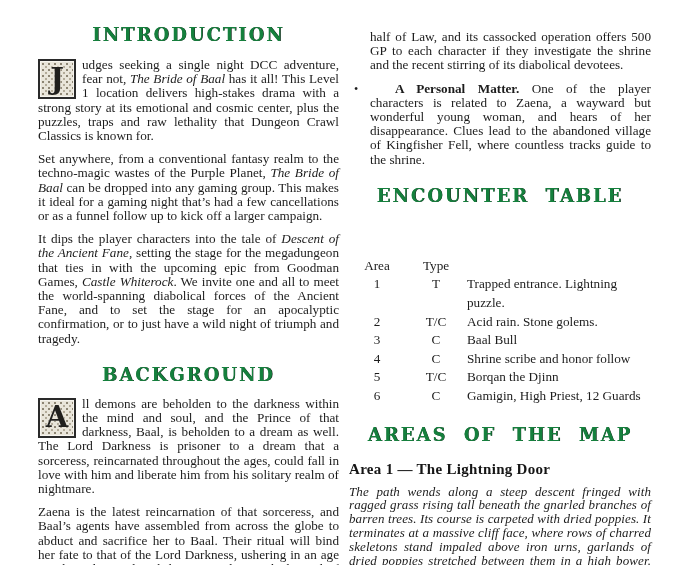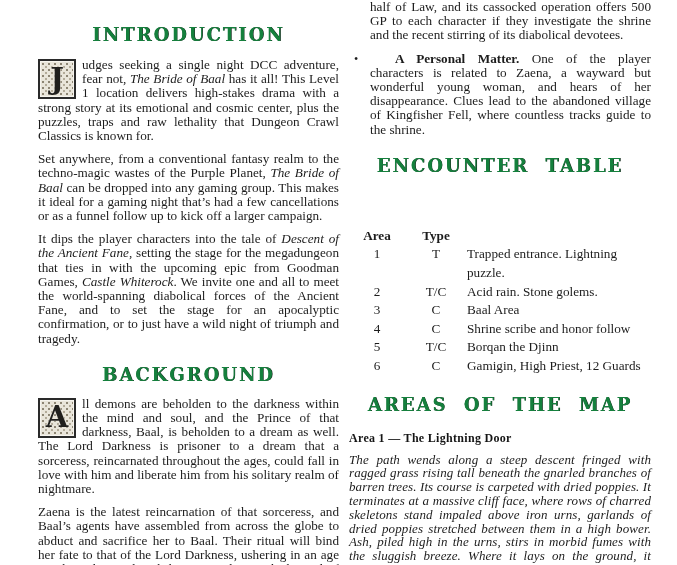--- a/index.html
+++ b/index.html
@@ -42,32 +42,32 @@
     background-position:0 0, 3px 3px;
     box-shadow:inset 0 0 0 1px #f6f4ee;
     display:flex; align-items:center; justify-content:center;
     font-family:"DejaVu Serif", serif; font-weight:700;
     font-size:29px; line-height:1; color:#201f1d;
     text-shadow:0 0 2px #f0ece2, 0 0 1px #f0ece2;
   }
 
   
   .col-right .indent { padding-left:21px; }
-  .col-right p.cont { }
+  .col-right p.cont { margin-top:30px; }
   .li { position:relative; padding-left:21px; }
   .li .marker { position:absolute; left:5px; top:0; font-size:12px; }
 
   .enc-table { font-size:13.2px; margin-top:4px; margin-bottom:2px; }
   .enc-row { display:grid; grid-template-columns:56px 42px auto; column-gap:10px; line-height:18.6px; }
   .enc-row .ca, .enc-row .ct { text-align:center; }
   .enc-row .ce { text-align:left; }
-  .enc-row.head { font-weight:700;margin-top:48px; }
+  .enc-row.head { font-weight:400;margin-top:48px; }
 
   h2.subhead {
-    font-size:12px; font-weight:700; letter-spacing:0.3px;
+    font-size:15px; font-weight:700; letter-spacing:0.3px;
     margin-top:13px; margin-bottom:7px; color:#151515;
   }
   p.readaloud {
     font-style:italic; font-size:13px; line-height:13.8px;
     text-align:justify; letter-spacing:0.1px;
   }
 </style>
 </head>
 <body>
 
@@ -114,21 +114,21 @@
         <span class="ce">Trapped entrance. Lightning puzzle.</span>
       </div>
       <div class="enc-row">
         <span class="ca">2</span>
         <span class="ct">T/C</span>
         <span class="ce">Acid rain. Stone golems.</span>
       </div>
       <div class="enc-row">
         <span class="ca">3</span>
         <span class="ct">C</span>
-        <span class="ce">Baal Area</span>
+        <span class="ce">Baal Bull</span>
       </div>
       <div class="enc-row">
         <span class="ca">4</span>
         <span class="ct">C</span>
         <span class="ce">Shrine scribe and honor follow</span>
       </div>
       <div class="enc-row">
         <span class="ca">5</span>
         <span class="ct">T/C</span>
         <span class="ce">Borqan the Djinn</span>

